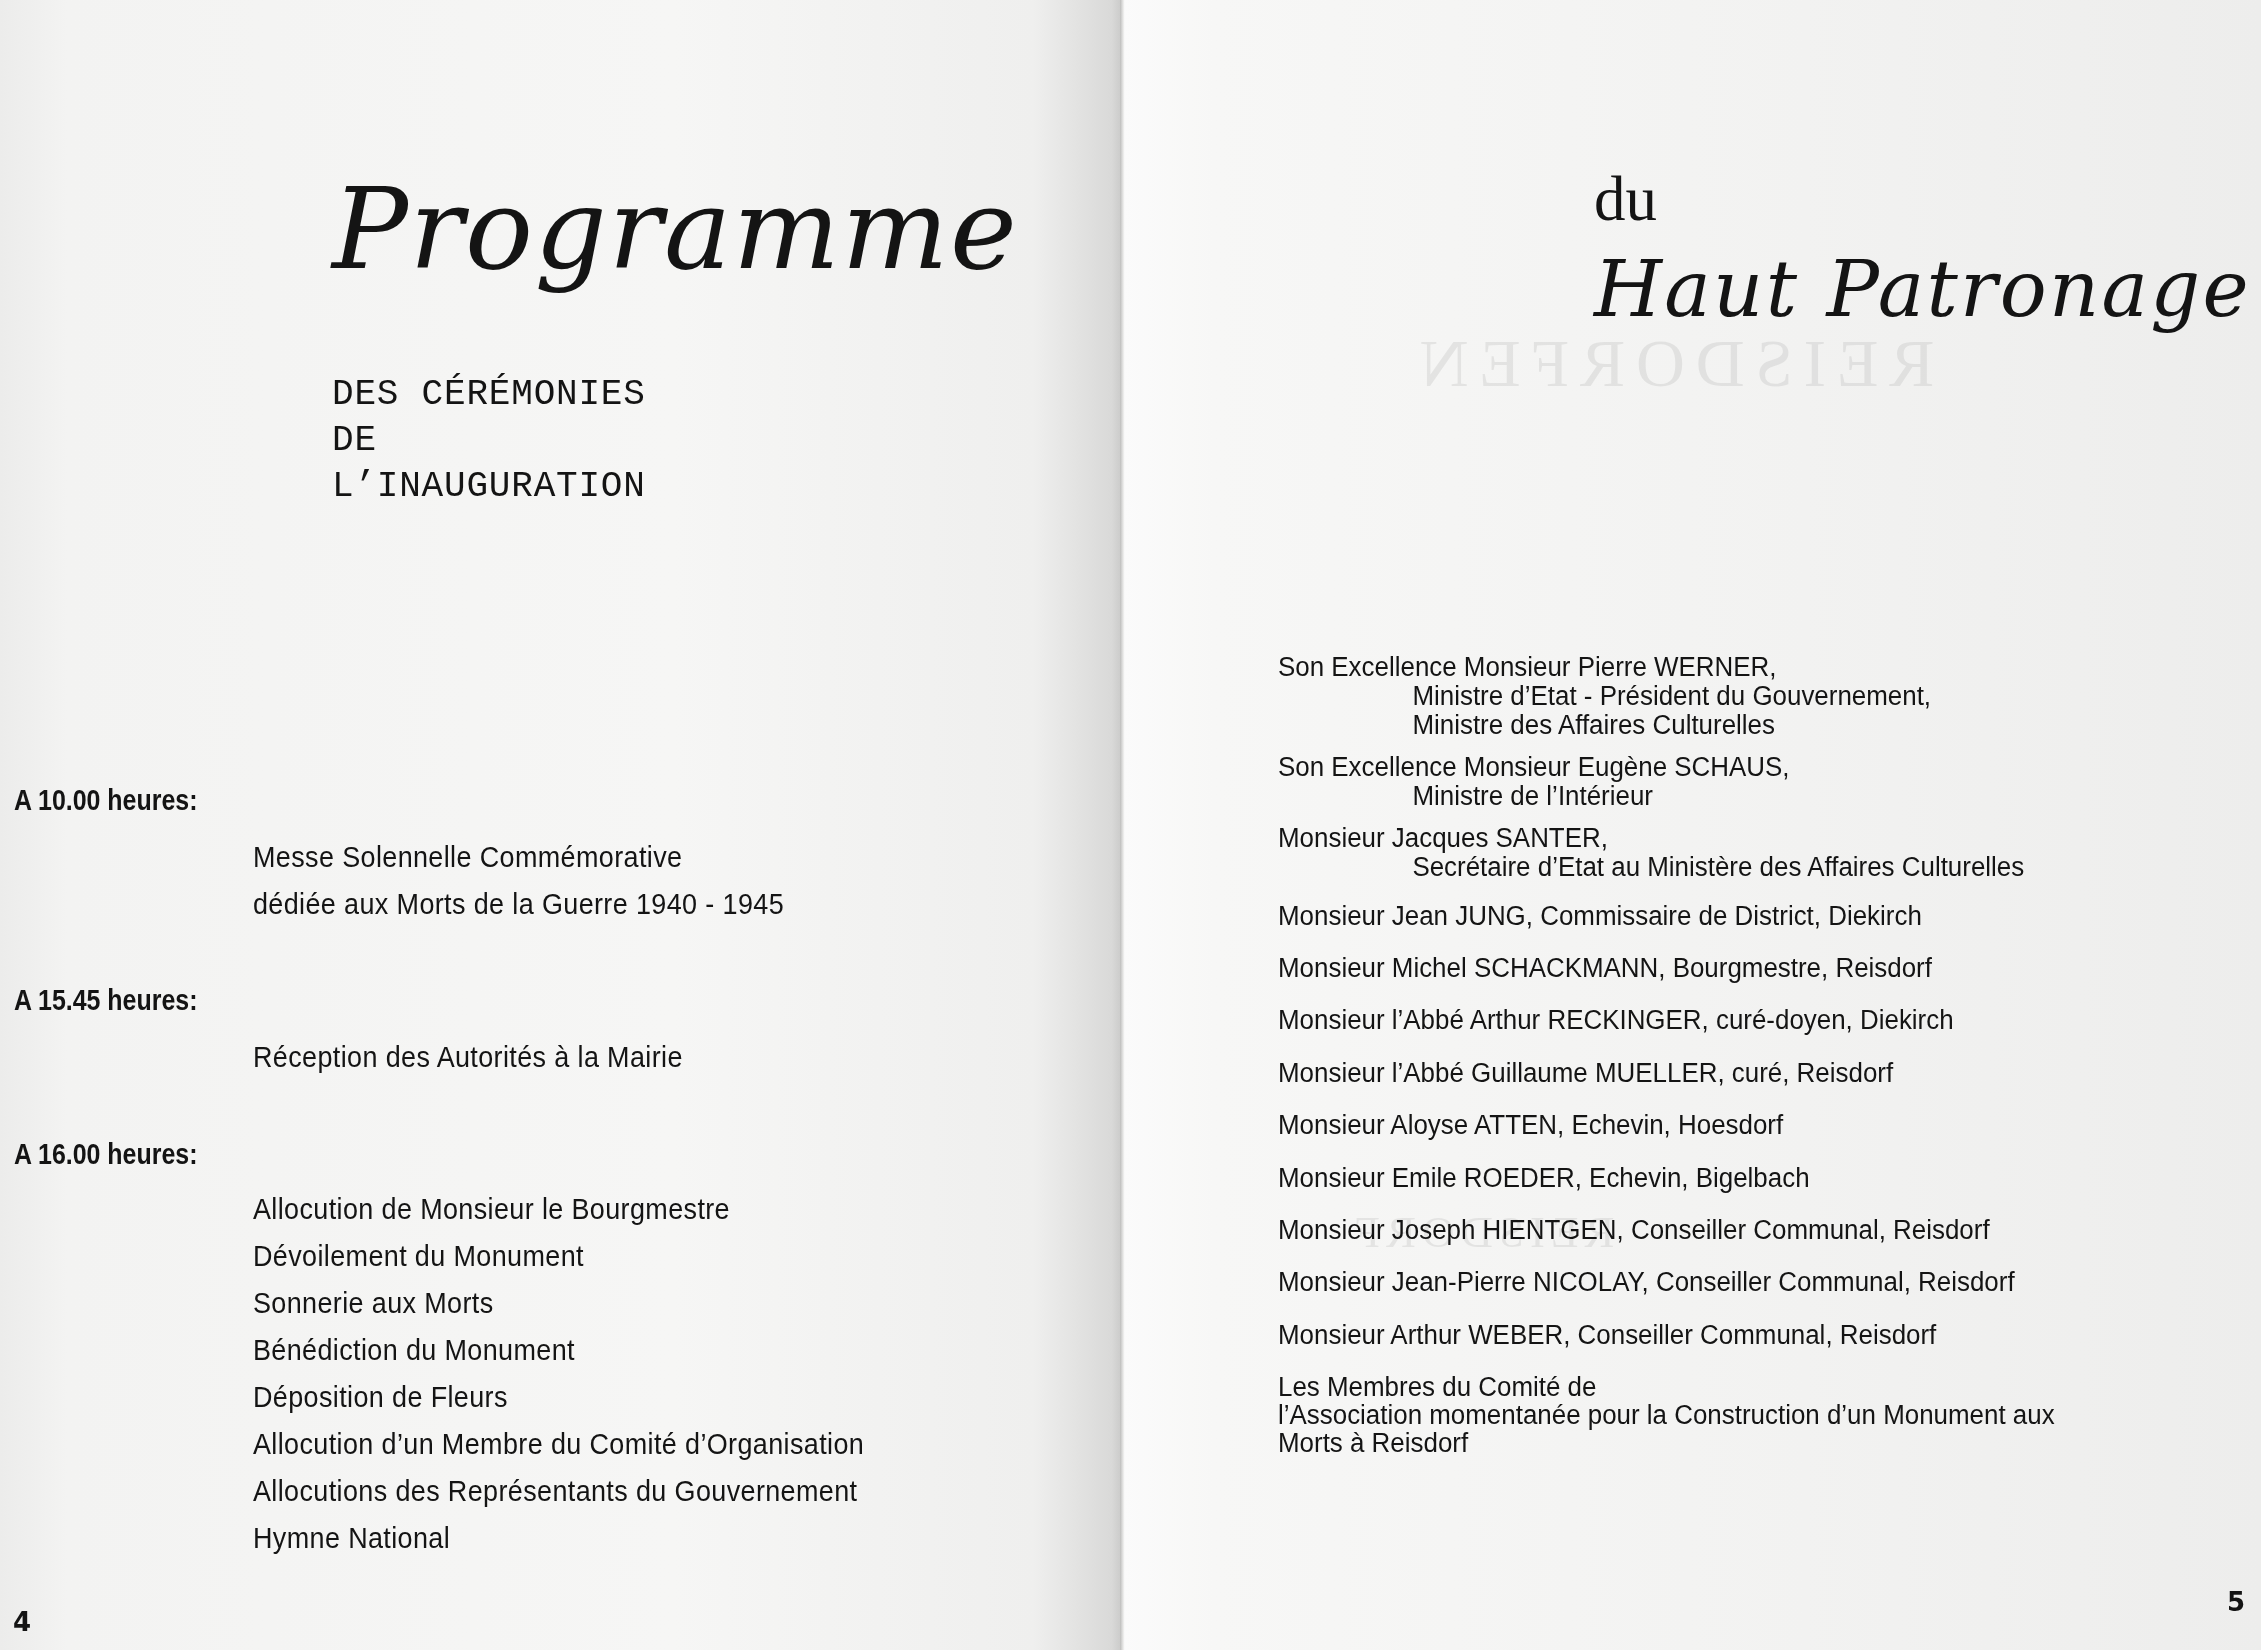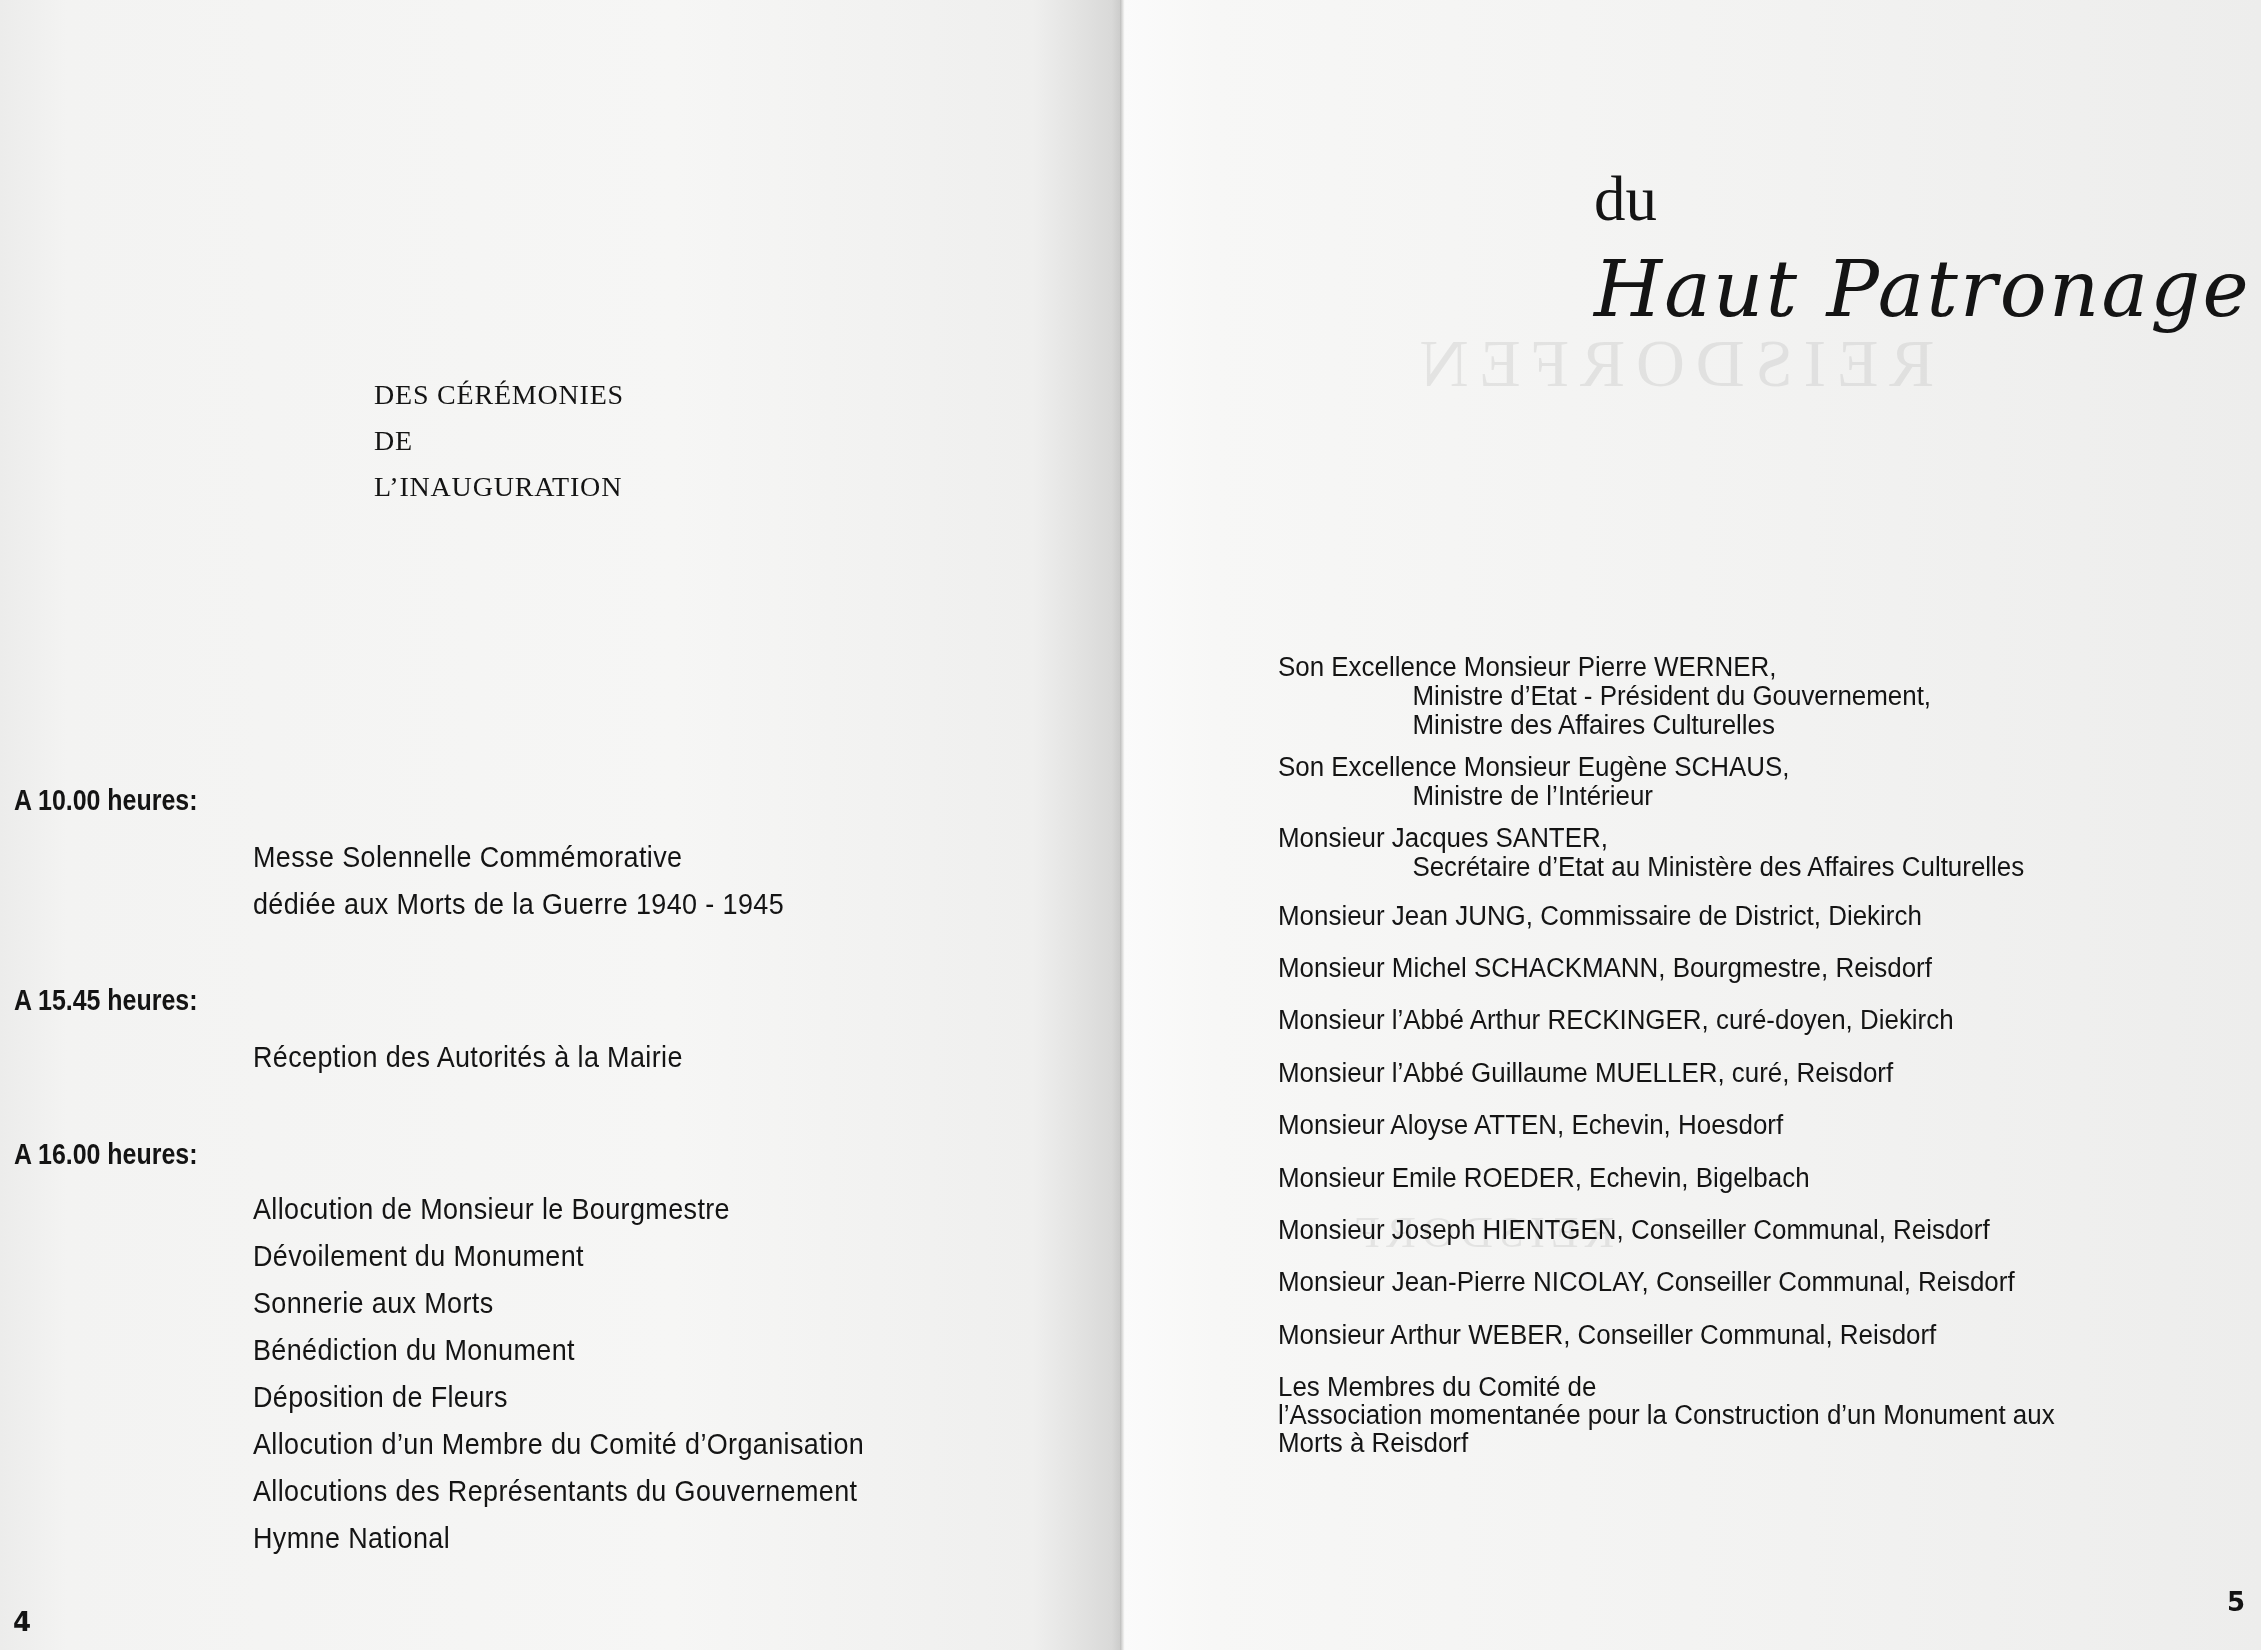--- a/index.html
+++ b/index.html
@@ -26,23 +26,22 @@
   }
   .abs { position: absolute; white-space: nowrap; }
 
   
   .script-title {
     font-family: "DejaVu Serif", serif; font-style: italic; font-weight: normal;
     letter-spacing: 1.5px;
   }
   #programme-title { left: 332px; top: 173px; font-size: 113px; line-height: 1; }
   .serif-caps {
-    font-family: Liberation Serif, serif; font-size: 28px; line-height: 46px;
+    font-family: Liberation Mono, monospace; font-size: 36px; line-height: 46px;
     letter-spacing: 0.8px;
-    margin-left: 42px;
   }
   #subtitle { left: 332px; top: 372px; }
   #subtitle div { white-space: nowrap; }
 
   .time-label {
     position: absolute; left: 13.6px; font-weight: bold;
     font-family: "Liberation Sans", sans-serif; font-size: 29px;
     transform: scaleX(0.86); transform-origin: left center;
   }
   .prog-block {
@@ -78,20 +77,21 @@
 
   
   .ghost {
     position: absolute; color: rgba(0,0,0,0.07); font-family: "Liberation Serif", serif; white-space: nowrap;
   }
 </style>
 </head>
 <body>
 
 <div class="page" id="page-left">
+  <div class="abs script-title" id="programme-title">Programme</div>
 
   <div class="abs serif-caps" id="subtitle">
     <div>DES CÉRÉMONIES</div>
     <div>DE</div>
     <div>L’INAUGURATION</div>
   </div>
 
   <div class="time-label" style="top:784px;">A 10.00 heures:</div>
   <div class="prog-block" style="top:834px;">
     <div class="prog-item">Messe Solennelle Commémorative</div>

